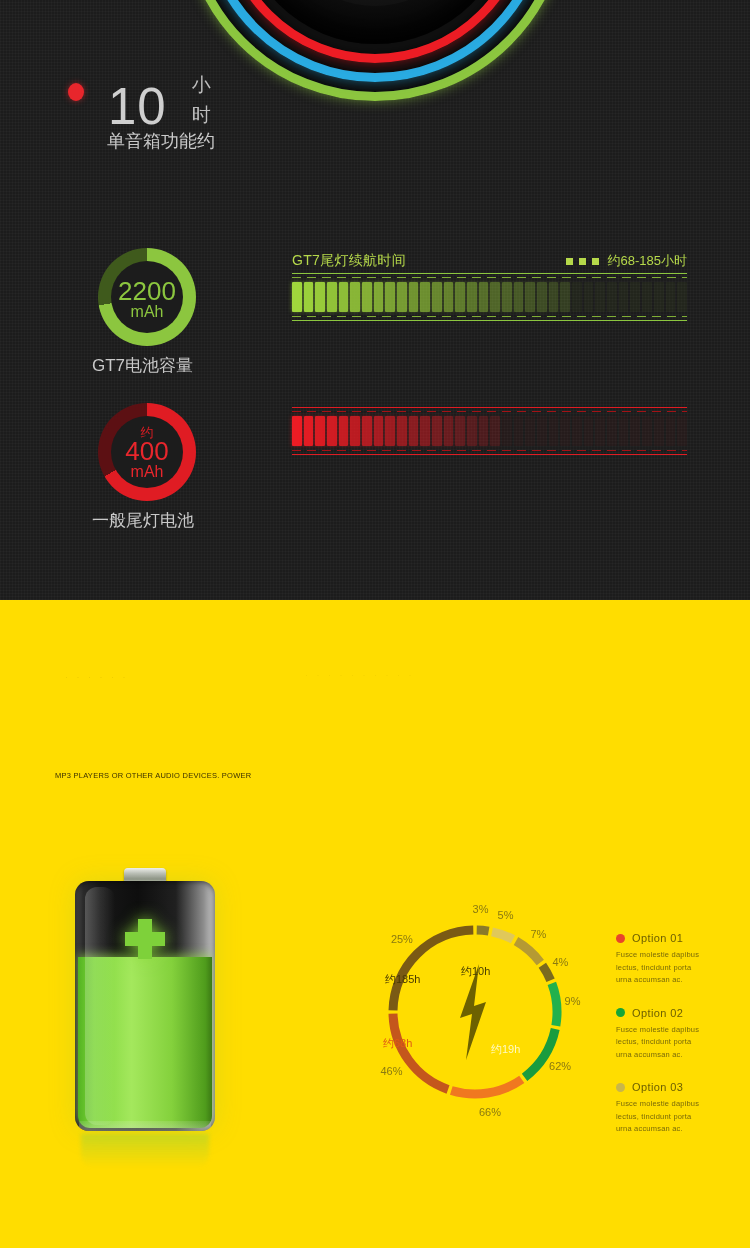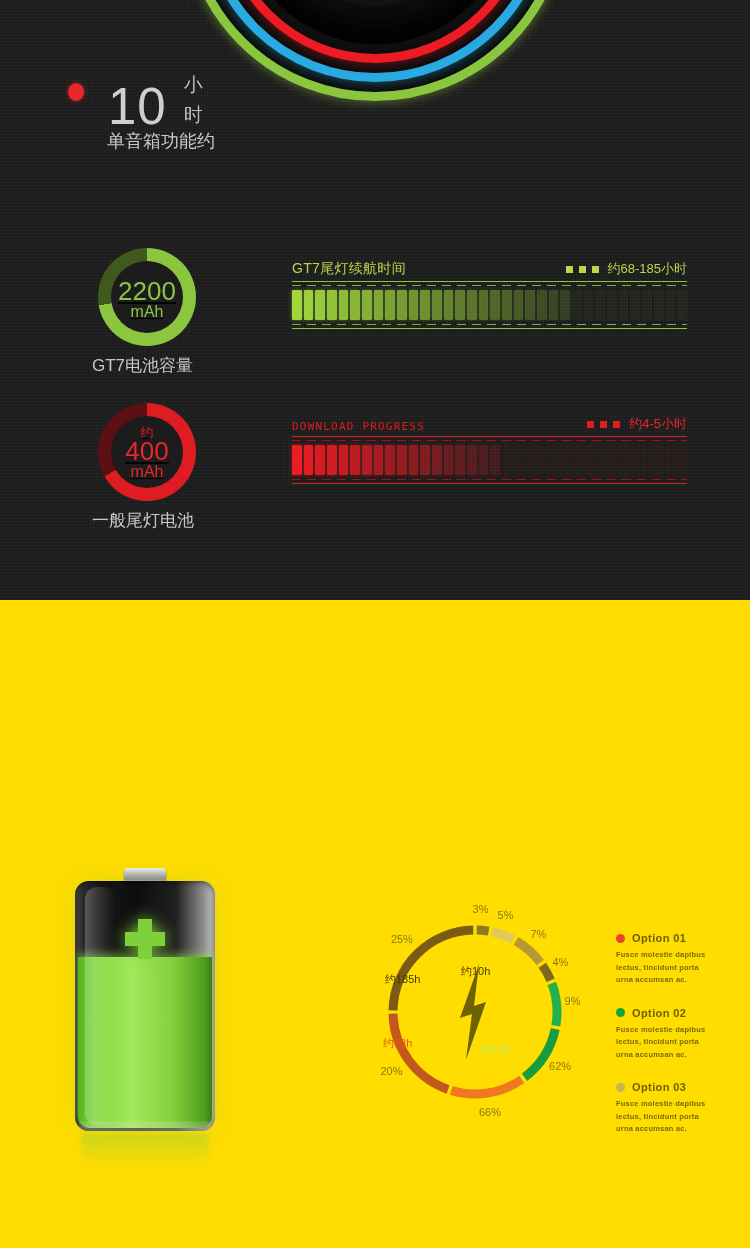--- a/index.html
+++ b/index.html
@@ -43,53 +43,53 @@
   }
 
   
   .hours-block{position:absolute;left:68px;top:70px;}
   .red-dot{
     position:absolute;left:0;top:13px;width:16px;height:18px;border-radius:50%;
     background:#e8262c;box-shadow:0 0 6px rgba(232,38,44,.55);
   }
   .hours-row{position:absolute;left:40px;top:0;display:flex;align-items:flex-end;}
   .hours-num{font-size:51px;line-height:54px;color:#cfcfcf;letter-spacing:1px;font-weight:400;}
-  .hours-unit{font-size:19px;line-height:30px;color:#bdbdbd;margin-left:17px;margin-bottom:4px;}
+  .hours-unit{font-size:19px;line-height:30px;color:#bdbdbd;margin-left:25px;margin-bottom:4px;}
   .hours-sub{position:absolute;left:39px;top:59px;font-size:18px;color:#c9c9c9;white-space:nowrap;}
 
   
   .metric-row{position:absolute;left:0;width:750px;}
   .metric-row.green-row{top:248px;}
   .metric-row.red-row{top:403px;}
 
   .donut{
     position:relative;width:98px;height:98px;border-radius:50%;
     margin-left:98px;display:flex;align-items:center;justify-content:center;flex-direction:column;
   }
   .donut.g{background:conic-gradient(from 0deg,#8cc63f 0deg 260deg,#3f5a1c 260deg 360deg);}
   .donut.r{background:conic-gradient(from 0deg,#e01c23 0deg 240deg,#5c1013 240deg 360deg);}
   .donut-hole{
     position:absolute;left:13px;top:13px;width:72px;height:72px;border-radius:50%;
     background:#1c1c1c;
-    display:flex;flex-direction:column;align-items:center;justify-content:center;text-decoration:underline;
+    display:flex;flex-direction:column;align-items:center;justify-content:center;
   }
   .donut-pre{font-size:13px;line-height:13px;color:#e01c23;margin-bottom:-2px;}
   .donut-val{font-size:26px;line-height:28px;letter-spacing:0px;}
   .donut-val.g{color:#8cc63f;}
   .donut-val.r{color:#e8262c;}
   .donut-unit{font-size:16px;line-height:13px;}
   .donut-unit.g{color:#8cc63f;}
   .donut-unit.r{color:#e8262c;}
   .donut-caption{
     position:absolute;left:92px;top:106px;font-size:17px;color:#c9c9c9;white-space:nowrap;
   }
   .donut-caption.red{left:92px;}
 
   
-  .meter{position:absolute;left:292px;top:12px;width:395px;}
+  .meter{position:absolute;left:292px;top:4px;width:395px;}
   .meter .m-head{display:flex;align-items:flex-end;justify-content:space-between;margin-bottom:3px;}
   .m-title{font-size:14px;letter-spacing:.3px;}
   .m-title.g{color:#b6d94a;}
   .m-title.r{color:#e01c23;font-family:"DejaVu Sans Mono","Liberation Mono",monospace;font-size:11px;letter-spacing:1.2px;}
   .m-right{display:flex;align-items:center;gap:6px;}
   .m-sq{width:7px;height:7px;display:inline-block;}
   .m-sq.g{background:#b6d94a;}
   .m-sq.r{background:#e01c23;}
   .m-val{font-size:13px;margin-left:3px;}
   .m-val.g{color:#b6d94a;}
@@ -166,21 +166,21 @@
   
   .chart-wrap{position:absolute;left:375px;top:912px;width:200px;height:200px;}
   .chart-label{
     position:absolute;font-size:11px;color:#8a7a10;white-space:nowrap;
   }
   .seg-label{position:absolute;font-size:11px;white-space:nowrap;}
 
   .bolt{position:absolute;left:50%;top:50%;transform:translate(-50%,-50%);}
 
   
-  .legend{position:absolute;left:616px;top:932px;width:130px;font-weight:bold;}
+  .legend{position:absolute;left:616px;top:932px;width:130px;}
   .legend-item{margin-bottom:20px;}
   .legend-head{display:flex;align-items:center;gap:7px;margin-bottom:5px;}
   .legend-dot{width:9px;height:9px;border-radius:50%;display:inline-block;}
   .legend-title{font-size:11px;color:#6e6000;letter-spacing:.4px;}
   .legend-body{font-size:7.5px;line-height:12.5px;color:#7a6a08;letter-spacing:.2px;}
   .legend-body div{white-space:nowrap;}
 </style>
 </head>
 <body>
 
@@ -276,29 +276,20 @@
       <div class="donut r">
         <div class="donut-hole">
           <div class="donut-pre">约</div>
           <div class="donut-val r">400</div>
           <div class="donut-unit r">mAh</div>
         </div>
       </div>
       <div class="donut-caption red">一般尾灯电池</div>
 
       <div class="meter">
-        <div class="m-head">
-          <span class="m-title r">DOWNLOAD PROGRESS</span>
-          <span class="m-right">
-            <i class="m-sq r"></i>
-            <i class="m-sq r"></i>
-            <i class="m-sq r"></i>
-            <span class="m-val r">约4-5小时</span>
-          </span>
-        </div>
         <div class="rule r"></div>
         <div style="height:3px"></div>
         <div class="dashrule r"></div>
         <div class="bars">
             <i class="bar" style="background: rgb(237, 28, 36); box-shadow: rgba(237, 28, 36, 0.5) 0px 0px 4px;"></i>
             <i class="bar" style="background: rgba(237, 28, 36, 0.95); box-shadow: rgba(237, 28, 36, 0.48) 0px 0px 4px;"></i>
             <i class="bar" style="background: rgba(237, 28, 36, 0.9); box-shadow: rgba(237, 28, 36, 0.45) 0px 0px 4px;"></i>
             <i class="bar" style="background: rgba(237, 28, 36, 0.86); box-shadow: rgba(237, 28, 36, 0.43) 0px 0px 4px;"></i>
             <i class="bar" style="background: rgba(237, 28, 36, 0.81); box-shadow: rgba(237, 28, 36, 0.4) 0px 0px 4px;"></i>
             <i class="bar" style="background: rgba(237, 28, 36, 0.76); box-shadow: rgba(237, 28, 36, 0.38) 0px 0px 4px;"></i>
@@ -337,20 +328,21 @@
       </div>
     </div>
   </div>
 
   <div class="yellow-section"></div>
 
   <div class="ghost-head">· · · · · ·</div>
   <div class="ghost-head2">· · · · · · · · · ·</div>
 
   <div class="blurb">
+    <div>MP3 PLAYERS OR OTHER AUDIO DEVICES. POWER</div>
   </div>
 
   <div class="battery-wrap">
     <div class="bat-nub"></div>
     <div class="bat-body">
       <div class="bat-fill"></div>
       <div class="bat-glass"></div>
       <svg class="bat-plus" viewBox="0 0 56 56">
         <path d="M21 4 h14 v13 h13 v14 h-13 v13 h-14 v-13 h-13 v-14 h13 z" fill="#7ed13a"></path>
       </svg>
@@ -377,25 +369,25 @@
       <path d="M27 0 L22 42 L34 38 L14 96 L20 50 L8 54 Z" fill="#6d6100"></path>
     </svg>
     <div id="chart-ticks">
         <div class="chart-label" style="left: 97.599px; top: -8.54732px;">3%</div>
         <div class="chart-label" style="left: 122.551px; top: -2.96984px;">5%</div>
         <div class="chart-label" style="left: 155.454px; top: 16.4887px;">7%</div>
         <div class="chart-label" style="left: 177.383px; top: 43.8611px;">4%</div>
         <div class="chart-label" style="left: 189.547px; top: 83.401px;">9%</div>
         <div class="chart-label" style="left: 174.121px; top: 147.654px;">62%</div>
         <div class="chart-label" style="left: 103.956px; top: 193.744px;">66%</div>
-        <div class="chart-label" style="left: 5.48027px; top: 152.954px;">20%</div>
+        <div class="chart-label" style="left: 5.48027px; top: 152.954px;">46%</div>
         <div class="chart-label" style="left: 15.8751px; top: 20.8751px;">25%</div>
       </div>
     <div class="seg-label" style="left:86px;top:52px;color:#4a4000;">约10h</div>
-    <div class="seg-label" style="left:106px;top:130px;color:#bef264;">约19h</div>
+    <div class="seg-label" style="left:116px;top:130px;color:#fef9c3;">约19h</div>
     <div class="seg-label" style="left:8px;top:124px;color:#e05a14;">约68h</div>
     <div class="seg-label" style="left:10px;top:60px;color:#4a3a00;">约185h</div>
   </div>
 
   <div class="legend">
     <div class="legend-item">
       <div class="legend-head">
         <i class="legend-dot" style="background:#e8452a"></i>
         <span class="legend-title">Option 01</span>
       </div>

